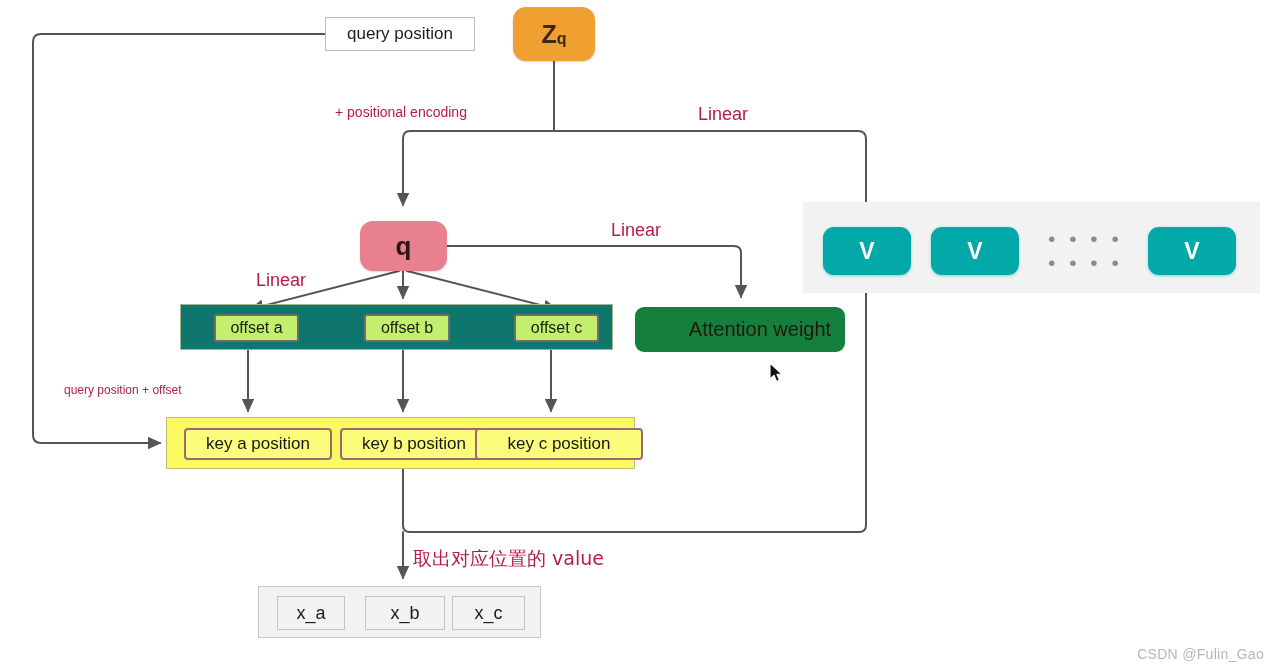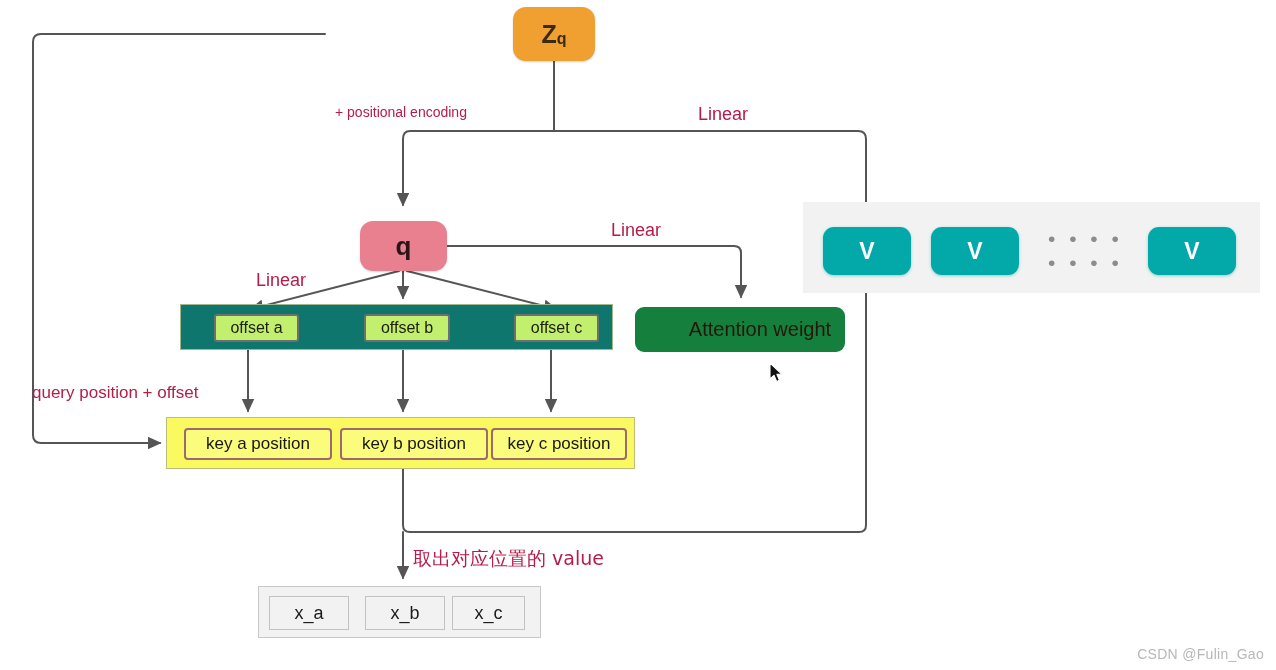--- a/index.html
+++ b/index.html
@@ -58,21 +58,21 @@
     left:166px;top:417px;width:469px;height:52px;
     background:#FAF95F;border:1px solid #bdbd7a;display:block;
   }
   .ychip{
     position:absolute;box-sizing:border-box;display:flex;align-items:center;justify-content:center;
     background:#FCFC7C;border:2px solid #9a6a70;border-radius:4px;
     color:#171717;font-size:17px;height:32px;top:10px;
   }
   .ychip-a{left:17px;width:148px;}
   .ychip-b{left:173px;width:148px;}
-  .ychip-c{left:324px;width:136px;}
+  .ychip-c{left:308px;width:168px;}
 
   
   .vbg{
     left:803px;top:202px;width:457px;height:91px;background:#F2F2F2;display:block;
   }
   .vbox{
     position:absolute;box-sizing:border-box;display:flex;align-items:center;justify-content:center;
     width:88px;height:48px;top:25px;border-radius:11px;background:#03A8A8;
     color:#ffffff;font-size:23px;font-weight:bold;
     box-shadow:0 1px 3px rgba(3,168,168,.45);
@@ -85,29 +85,29 @@
 
   
   .outbox{
     left:258px;top:586px;width:283px;height:52px;background:#F2F2F2;border:1px solid #c8c8c8;display:block;
   }
   .xchip{
     position:absolute;box-sizing:border-box;display:flex;align-items:center;justify-content:center;
     height:34px;top:9px;background:#F2F2F2;border:1px solid #c2c2c2;
     color:#1b1b1b;font-size:18px;
   }
-  .x1{left:10px;width:80px;text-align:center;} .x2{left:106px;width:80px;} .x3{left:193px;width:73px;}
+  .x1{left:18px;width:68px;text-align:center;} .x2{left:106px;width:80px;} .x3{left:193px;width:73px;}
 
   
   .lbl{position:absolute;color:#B51D48;font-size:17px;white-space:nowrap;}
   .lbl-pe{left:335px;top:104px;font-size:14px;}
   .lbl-lin1{left:698px;top:104px;font-size:18px;}
   .lbl-lin2{left:611px;top:220px;font-size:18px;}
   .lbl-lin3{left:256px;top:270px;font-size:18px;}
-  .lbl-qpo{left:32px;top:383px;font-size:17px;}
+  .lbl-qpo{left:64px;top:383px;font-size:12px;}
   .lbl-cn{left:413px;top:546px;font-size:19px;font-family:"DejaVu Sans",sans-serif;}
 
   .watermark{
     position:absolute;right:12px;bottom:8px;color:#b7b7b7;font-size:14px;letter-spacing:.3px;
   }
 
   
   .cursor{position:absolute;left:769px;top:362px;width:16px;height:22px;}
 </style>
 </head>
@@ -140,20 +140,23 @@
       <path d="M551,350 L551,411" marker-end="url(#ah)"></path>
 
       <path d="M325,34 L41,34 Q33,34 33,42 L33,435 Q33,443 41,443 L160,443" marker-end="url(#ah)"></path>
 
       <path d="M403,469 L403,525 Q403,532 410,532"></path>
       <path d="M866,293 L866,525 Q866,532 859,532 L410,532"></path>
       <path d="M403,532 L403,578" marker-end="url(#ah)"></path>
     </g>
   </svg>
 
+  <div class="node qpos-box">
+    <span>query position</span>
+  </div>
 
   <div class="node zq">
     <span>Z</span>
       <span class="sub">q</span>
   </div>
 
   <div class="node qnode">
     <span>q</span>
   </div>
 

